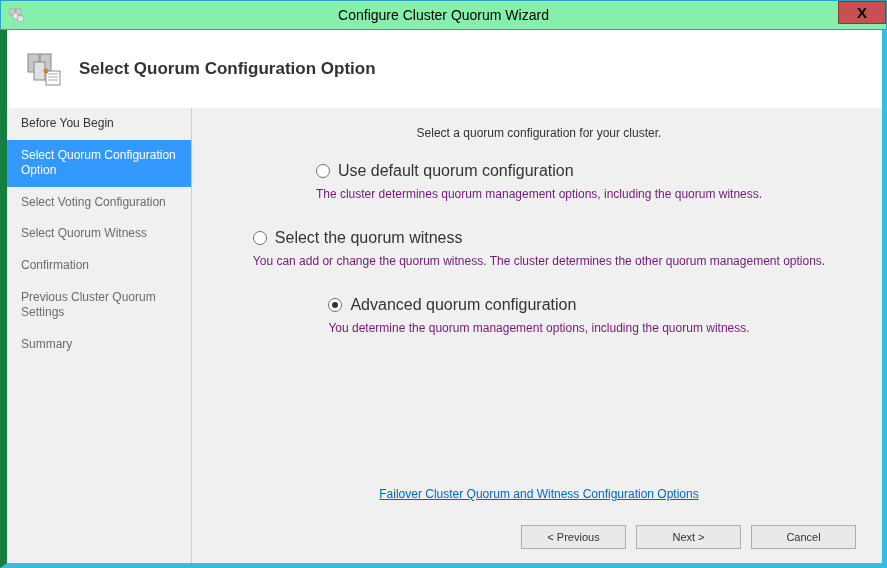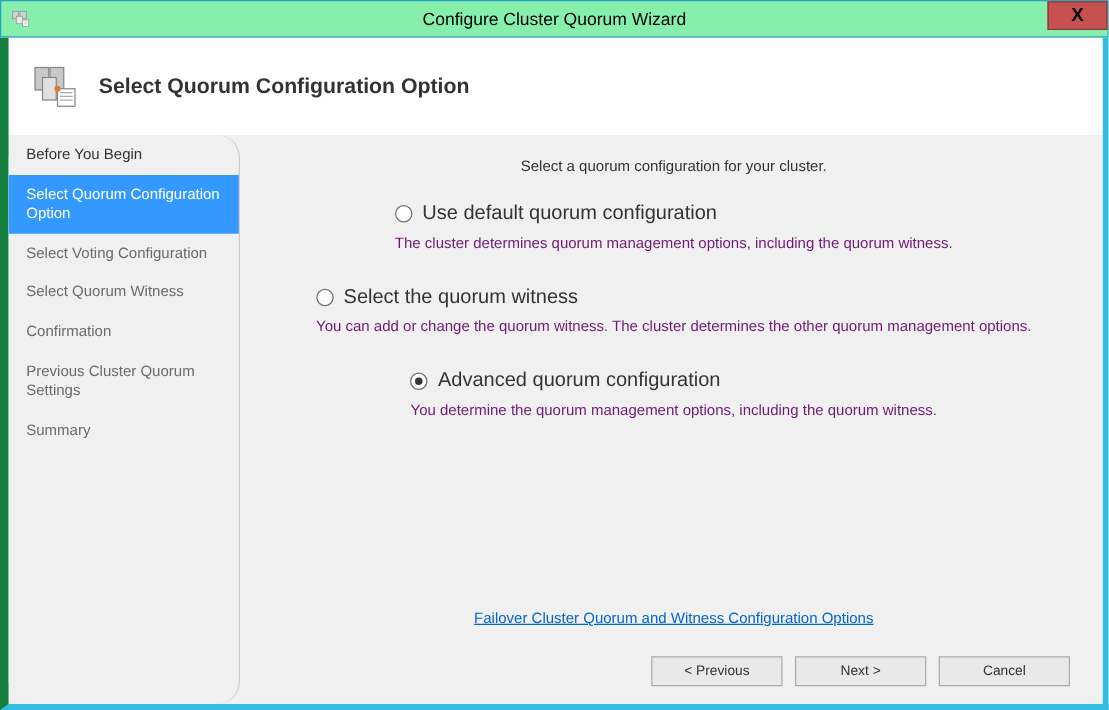--- a/index.html
+++ b/index.html
@@ -78,21 +78,20 @@
     .body-panel {
       display: flex;
       height: 455px;
       background: #f0f0f0;
     }
     .sidebar {
       width: 185px;
       background: #f0f0f0;
       border-right: 1px solid #ccc;
       padding-top: 0;
-      border-radius: 18px;
     }
     .sidebar-item {
       padding: 8px 12px 8px 14px;
       color: #6b6b6b;
       font-size: 12px;
       line-height: 1.3;
       cursor: pointer;
     }
     .sidebar-item.dark {
       color: #333;

